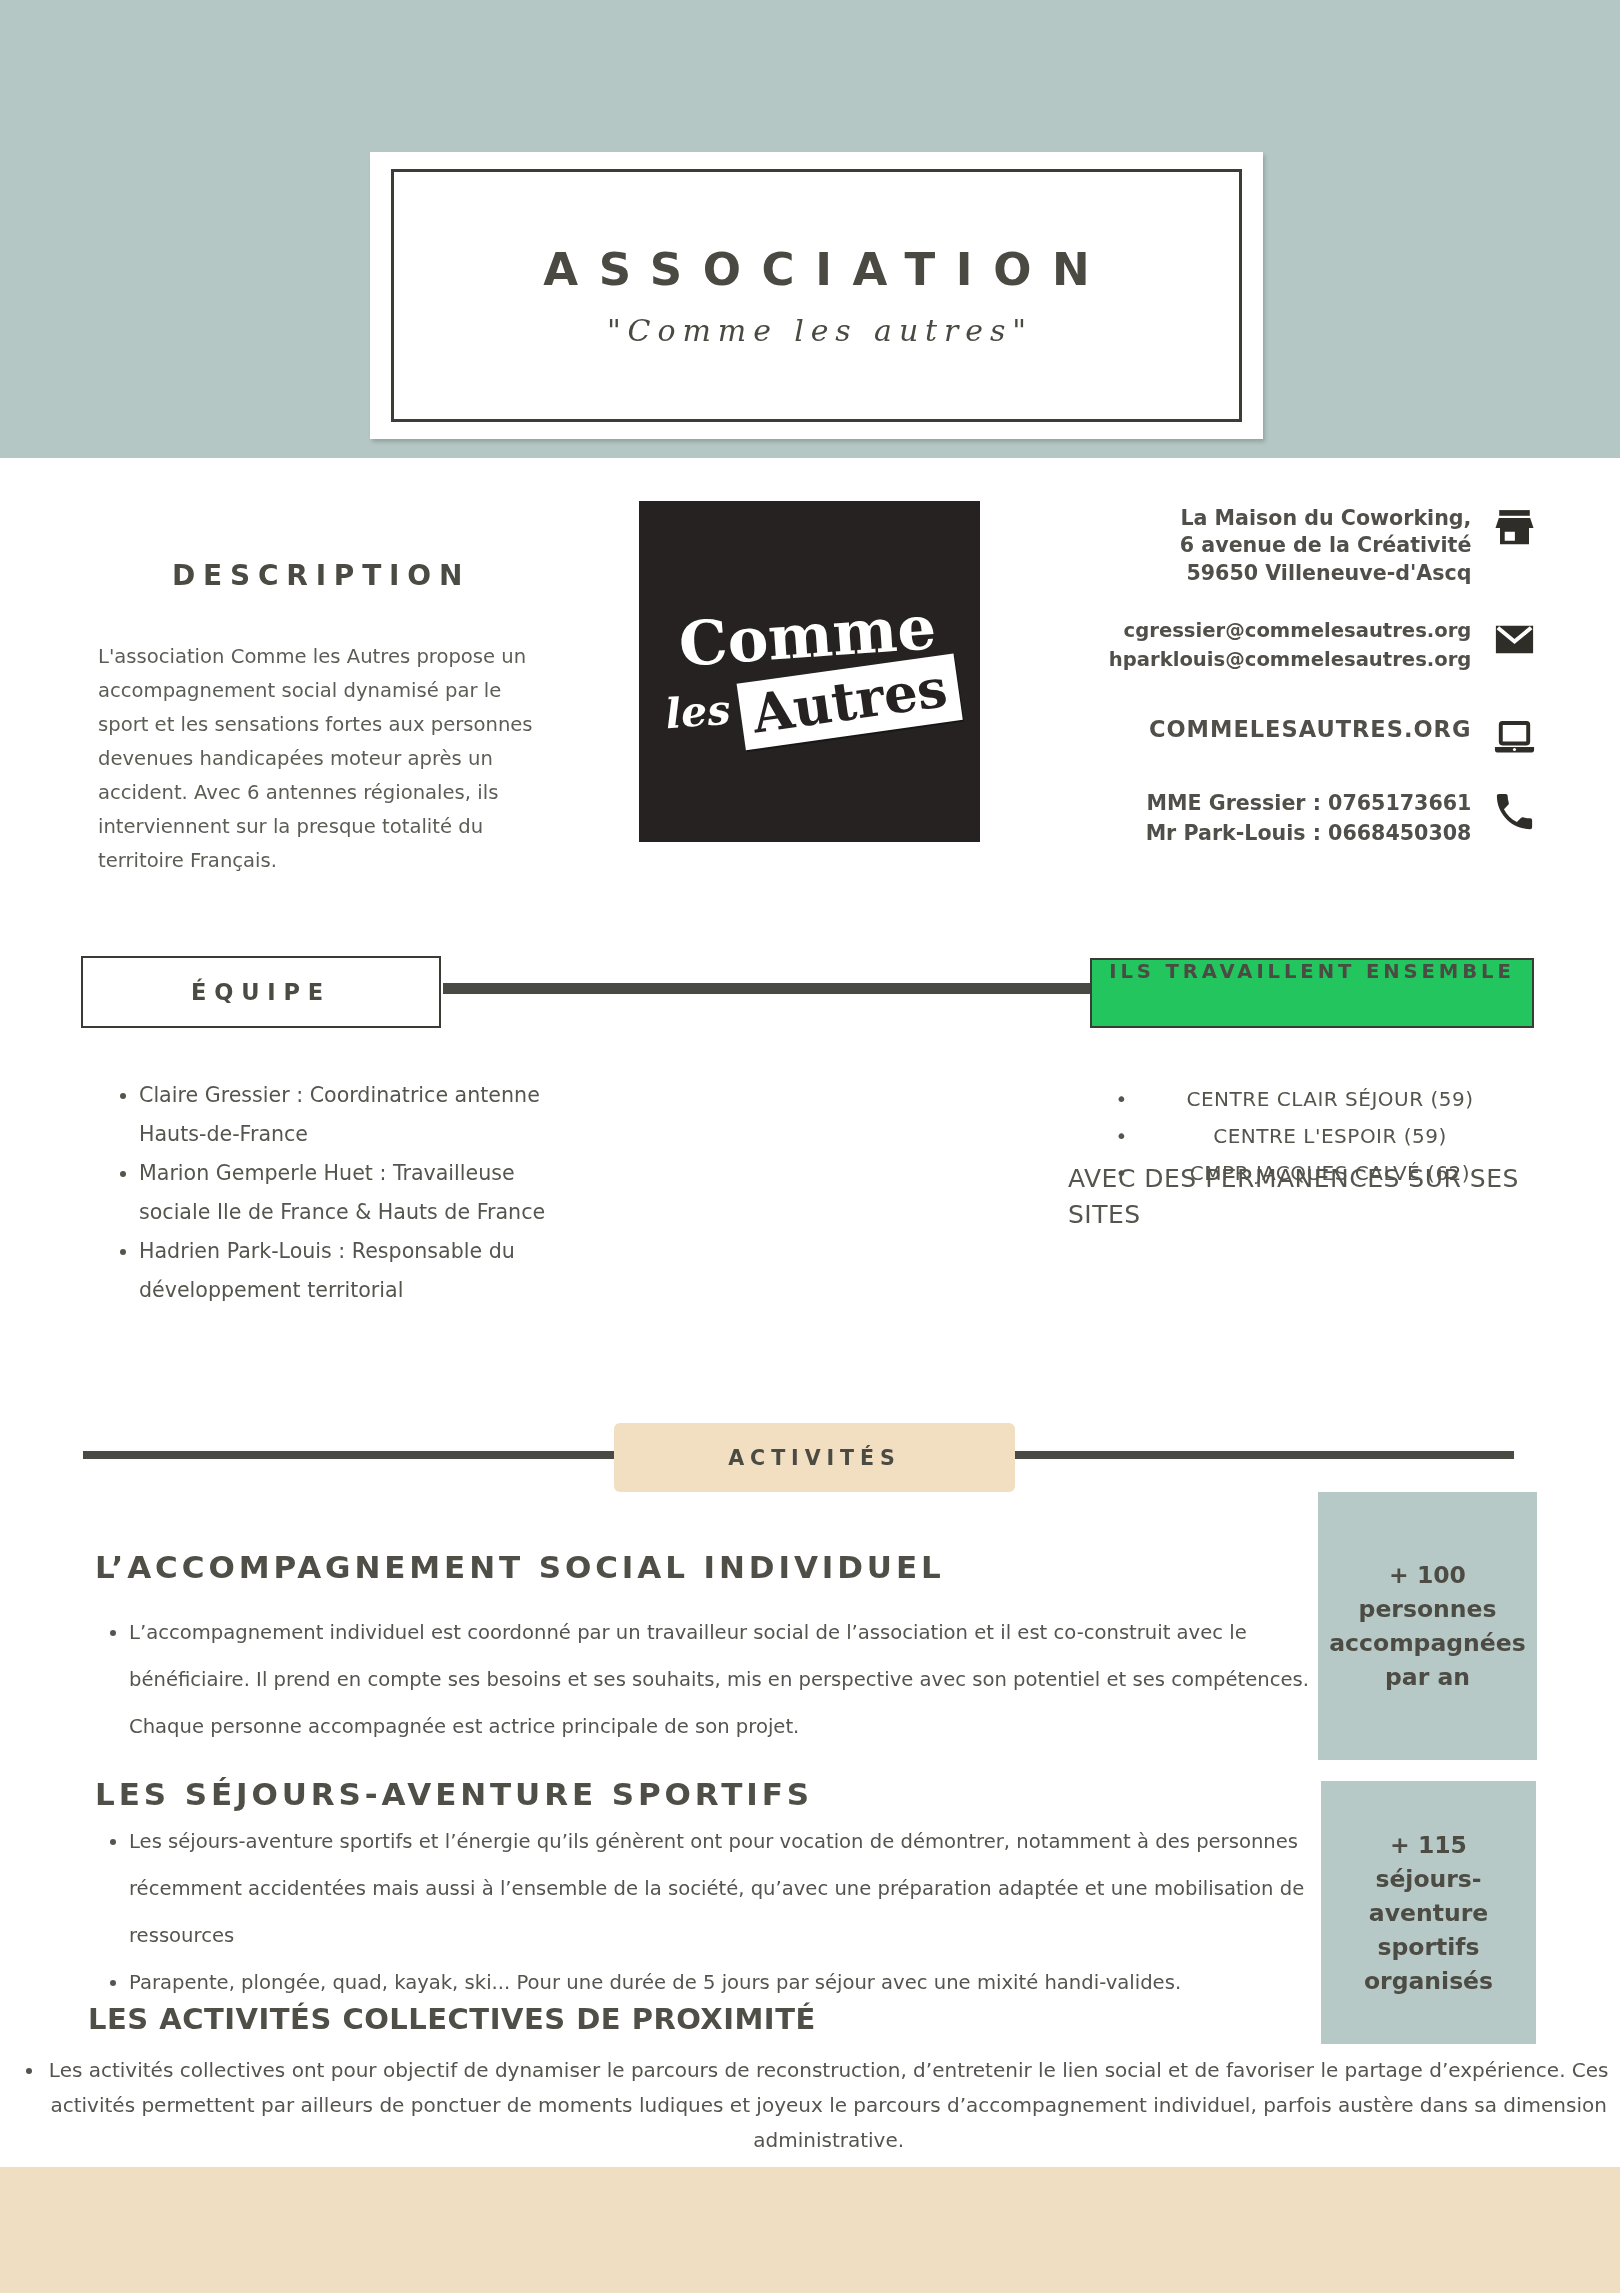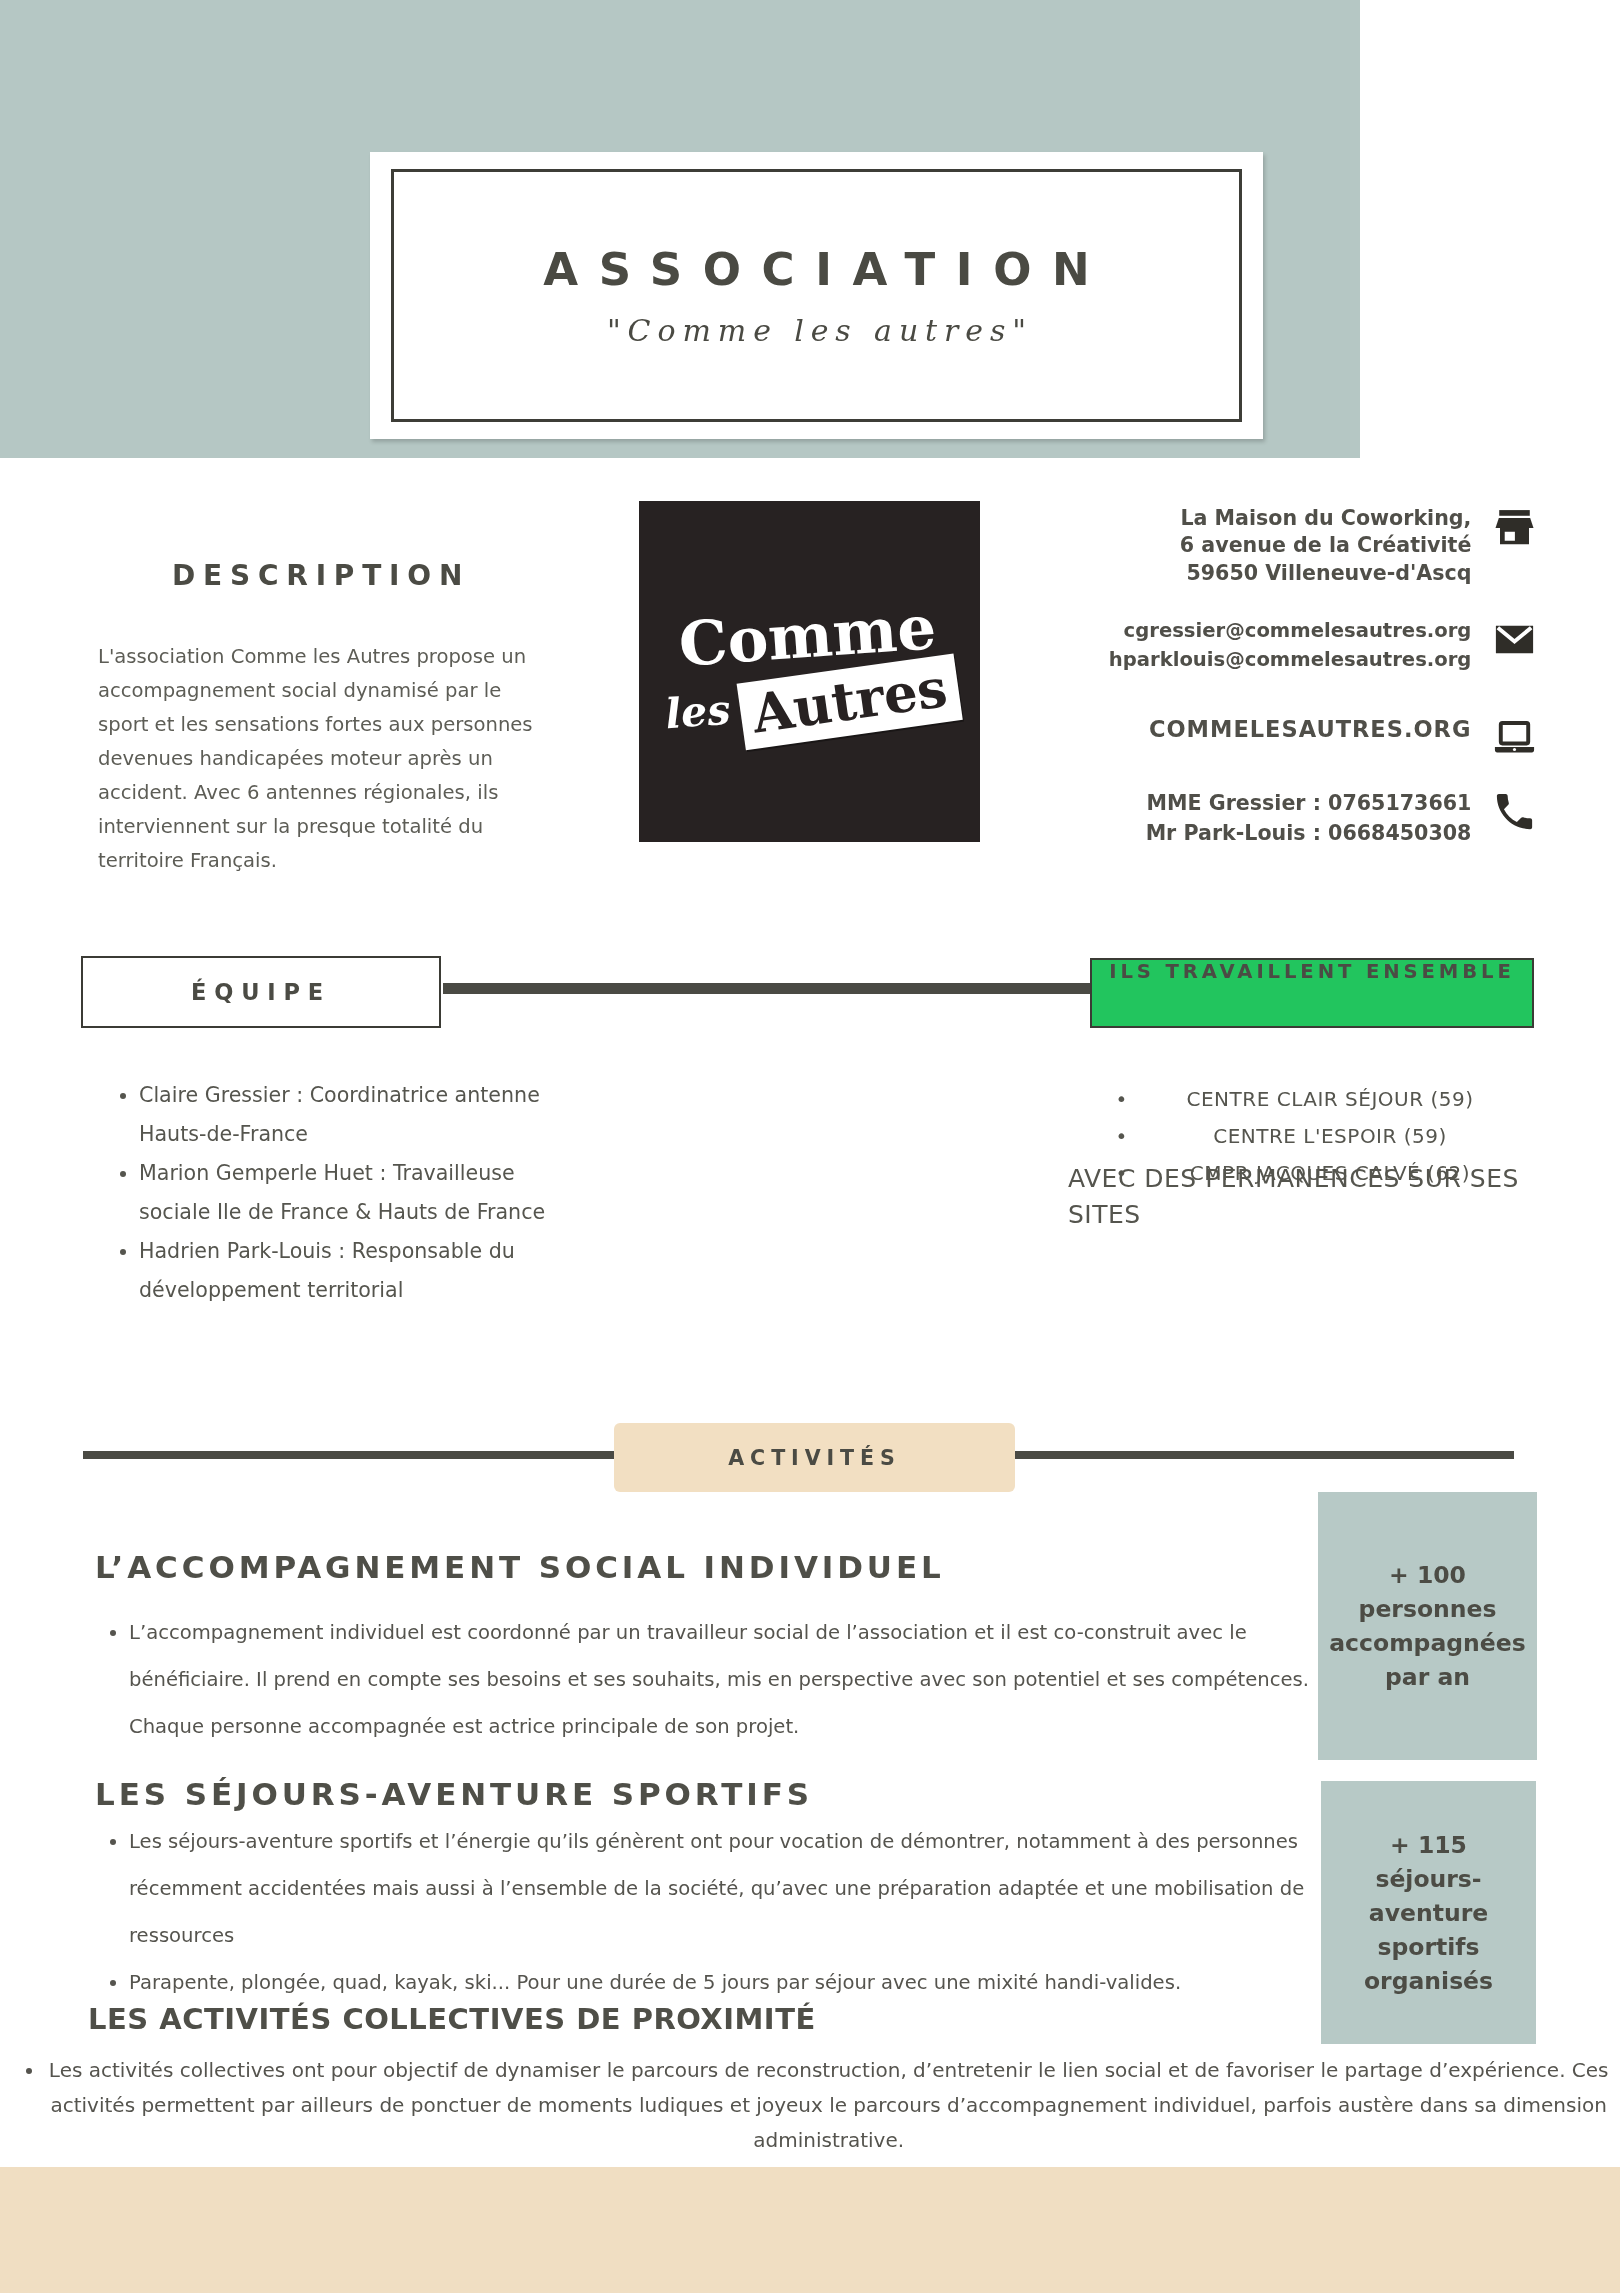--- a/index.html
+++ b/index.html
@@ -3,21 +3,21 @@
 <meta charset="utf-8">
 <style>
   html,body{margin:0;padding:0;background:#e8e8e8;}
   .page{
     position:relative;width:1620px;height:2294px;margin:0 auto;
     background:#ffffff;overflow:hidden;
     font-family:"DejaVu Sans","Liberation Sans",sans-serif;
     color:#55554e;
   }
   
-  .hero{position:absolute;left:0;top:0;width:1360px;height:458px;background:#b5c7c4;}
+  .hero{position:absolute;left:0;top:0;width:1620px;height:458px;background:#b5c7c4;}
   .hero-card{position:absolute;left:370px;top:152px;width:893px;height:287px;background:#ffffff;box-shadow:2px 2.9px 3.9px rgba(0,0,0,.18);}
   .hero-card-inner{position:absolute;left:20.6px;top:16.7px;right:20.6px;bottom:16.7px;border:3.9px solid #3d3d37;display:flex;flex-direction:column;align-items:center;justify-content:center;}
   .hero-title{font-size:45px;font-weight:600;color:#4a4a43;letter-spacing:20.6px;margin-right:-20.6px;}
   .hero-subtitle{margin-top:17.6px;font-family:"DejaVu Serif","Liberation Serif",serif;font-style:italic;font-size:30px;color:#4a4a43;letter-spacing:6.9px;margin-right:-6.9px;}
   
   .desc-heading{position:absolute;left:172px;top:559px;font-size:28px;font-weight:700;letter-spacing:7.8px;color:#4b4b44;}
   .desc-body{position:absolute;left:98px;top:640px;width:443px;font-size:19.6px;line-height:34px;color:#5d5d56;}
   
   .logo{position:absolute;left:639px;top:501px;width:341px;height:341px;background:#272222;display:flex;align-items:center;justify-content:center;}
   .logo-group{transform:rotate(-4deg);text-align:center;}

